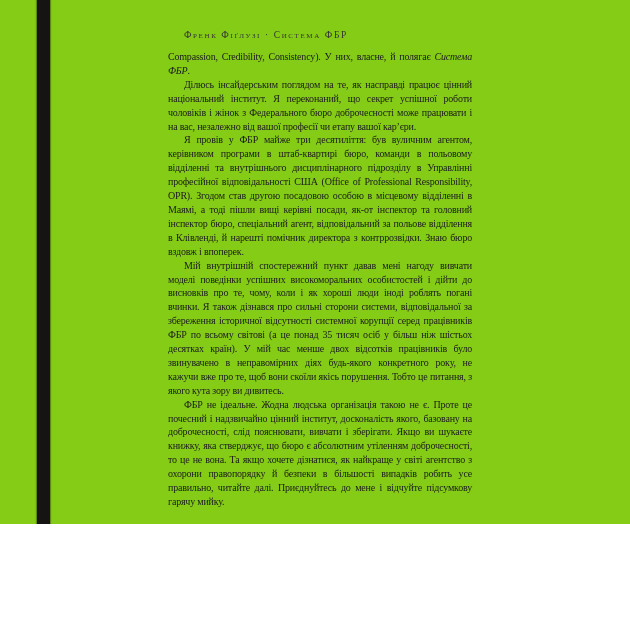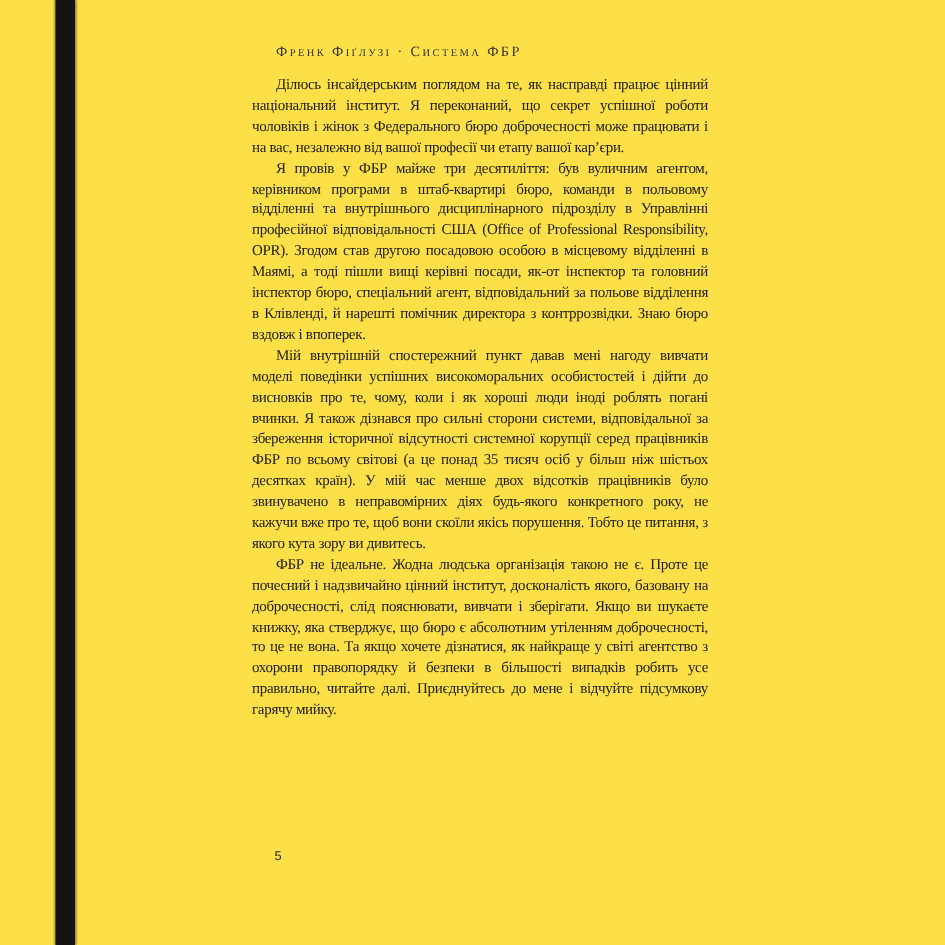--- a/index.html
+++ b/index.html
@@ -3,22 +3,22 @@
 <meta charset="utf-8">
 <style>
   html, body {
     margin: 0;
     padding: 0;
     background: #ffffff;
   }
   .page {
     position: relative;
     width: 630px;
-    height: 630px;
-    background: #fde047;
+    height: 524px;
+    background: #84cc16;
     overflow: hidden;
     font-family: "Liberation Serif", serif;
   }
   .gutter-bar {
     position: absolute;
     left: 37px;
     top: 0;
     width: 13px;
     height: 630px;
     background: #151413;
@@ -66,20 +66,21 @@
 </head>
 <body>
 
 <div class="page">
 
   <div class="gutter-bar"></div>
 
   <div class="running-header">Френк Фіґлузі · Система ФБР</div>
 
   <div class="body-text">
+    <p class="no-indent"><span>Compassion, Credibility, Consistency). У них, власне, й полягає </span><i>Система ФБР</i><span>.</span></p>
     <p>Ділюсь інсайдерським поглядом на те, як насправді працює цінний національний інститут. Я переконаний, що секрет успішної роботи чоловіків і жінок з Федерального бюро доброчесності може працювати і на вас, незалежно від вашої професії чи етапу вашої кар’єри.</p>
     <p>Я провів у ФБР майже три десятиліття: був вуличним агентом, керівником програми в штаб-квартирі бюро, команди в польовому відділенні та внутрішнього дисциплінарного підрозділу в Управлінні професійної відповідальності США (Office of Professional Responsibility, OPR). Згодом став другою посадовою особою в місцевому відділенні в Маямі, а тоді пішли вищі керівні посади, як-от інспектор та головний інспектор бюро, спеціальний агент, відповідальний за польове відділення в Клівленді, й нарешті помічник директора з контррозвідки. Знаю бюро вздовж і впоперек.</p>
     <p>Мій внутрішній спостережний пункт давав мені нагоду вивчати моделі поведінки успішних високоморальних особистостей і дійти до висновків про те, чому, коли і як хороші люди іноді роблять погані вчинки. Я також дізнався про сильні сторони системи, відповідальної за збереження історичної відсутності системної корупції серед працівників ФБР по всьому світові (а це понад 35 тисяч осіб у більш ніж шістьох десятках країн). У мій час менше двох відсотків працівників було звинувачено в неправомірних діях будь-якого конкретного року, не кажучи вже про те, щоб вони скоїли якісь порушення. Тобто це питання, з якого кута зору ви дивитесь.</p>
     <p>ФБР не ідеальне. Жодна людська організація такою не є. Проте це почесний і надзвичайно цінний інститут, досконалість якого, базовану на доброчесності, слід пояснювати, вивчати і зберігати. Якщо ви шукаєте книжку, яка стверджує, що бюро є абсолютним утіленням доброчесності, то це не вона. Та якщо хочете дізнатися, як найкраще у світі агентство з охорони правопорядку й безпеки в більшості випадків робить усе правильно, читайте далі. Приєднуйтесь до мене і відчуйте підсумкову гарячу мийку.</p>
   </div>
 
   <div class="page-number">5</div>
 
 </div>
 

